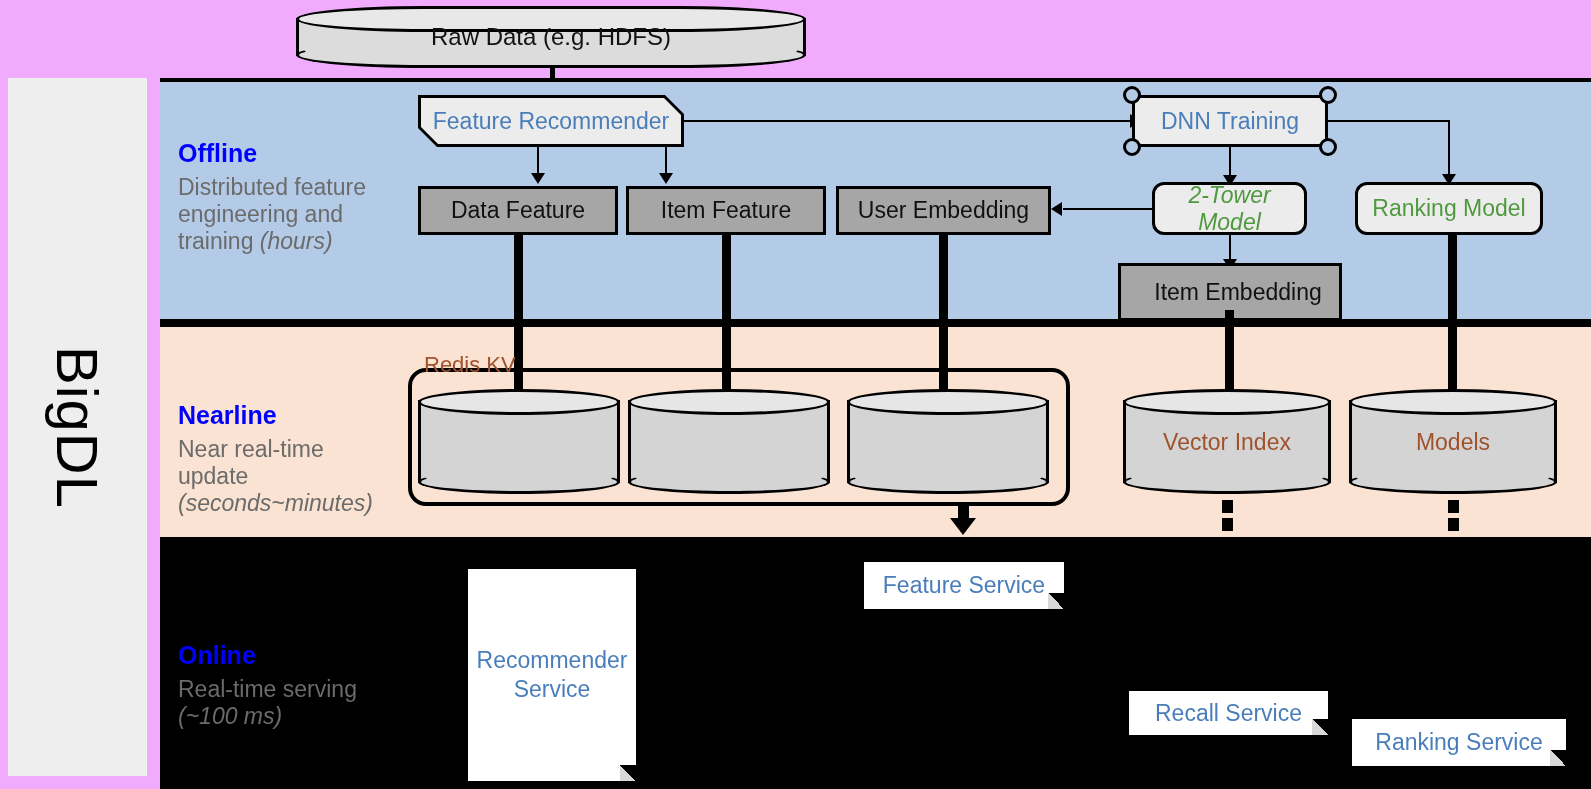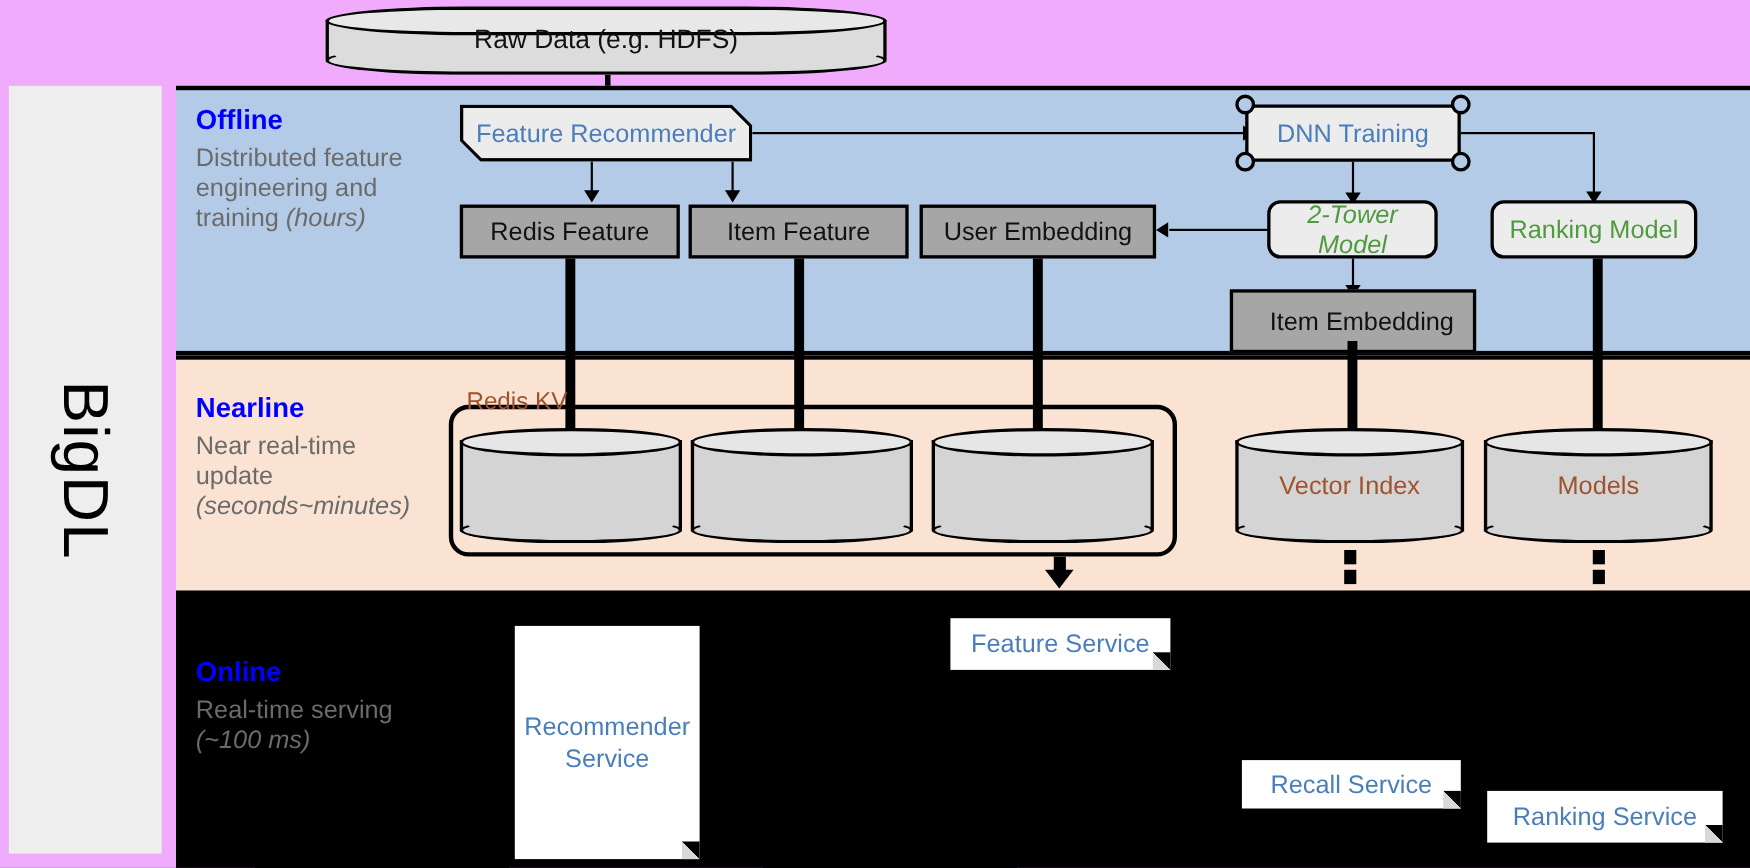--- a/index.html
+++ b/index.html
@@ -21,21 +21,21 @@
   #bigdl-rail{position:absolute;left:8px;top:78px;width:139px;height:698px;background:#eeeeee;}
   #bigdl-label{
     position:absolute;left:0;top:0;width:139px;height:698px;
     display:flex;align-items:center;justify-content:center;
     color:#000;font-size:58px;letter-spacing:1px;
   }
   #bigdl-label span{transform:rotate(90deg);white-space:nowrap;display:block;}
 
   
   .band-caption{position:absolute;width:210px;}
-  .band-title{font-size:25px;font-weight:700;color:#0000ff;margin-bottom:6px;line-height:1.1;}
+  .band-title{font-size:25px;font-weight:700;color:#0000ff;margin-bottom:6px;line-height:1.1;margin-top:44px;}
   .band-sub{font-size:23px;color:#6b6b6b;line-height:1.18;}
   .band-sub i{font-style:italic;}
   #cap-offline{left:178px;top:96px;}
   #cap-nearline{left:178px;top:358px;}
   #cap-online{left:178px;top:598px;}
   #cap-online .band-sub{color:#6b6b6b;}
 
   
   .node{position:absolute;box-sizing:border-box;display:flex;align-items:center;
     justify-content:center;text-align:center;line-height:1.15;}
@@ -176,21 +176,21 @@
   <div class="arw-d" style="left:659px;top:173px;"></div>
 
   <div class="ln thin-v" style="left:1229px;top:147px;height:30px;"></div>
   <div class="arw-d" style="left:1223px;top:175px;"></div>
 
   <div class="ln thin-h" style="left:1328px;top:120px;width:122px;"></div>
   <div class="ln thin-v" style="left:1448px;top:120px;height:56px;"></div>
   <div class="arw-d" style="left:1442px;top:174px;"></div>
 
   <div class="node gray-box" style="left:418px;top:186px;width:200px;height:49px;">
-    <span>Redis Feature</span>
+    <span>Data Feature</span>
   </div>
   <div class="node gray-box" style="left:626px;top:186px;width:200px;height:49px;">
     <span>Item Feature</span>
   </div>
   <div class="node gray-box" style="left:836px;top:186px;width:215px;height:49px;">
     <span>User Embedding</span>
   </div>
 
   <div class="node round-box green-txt" style="left:1152px;top:182px;width:155px;height:53px;font-style:italic;">
     <span>2-Tower Model</span>

